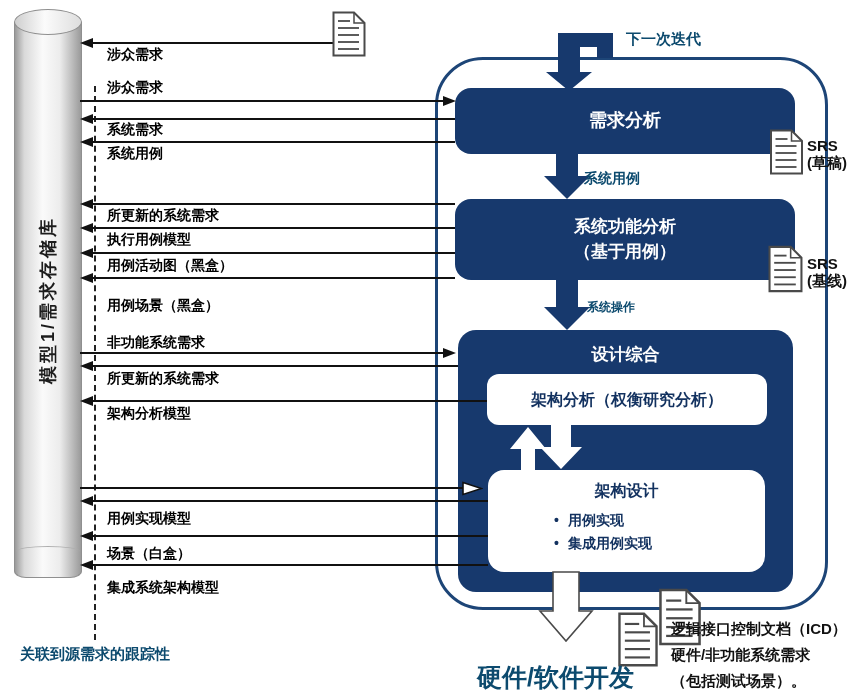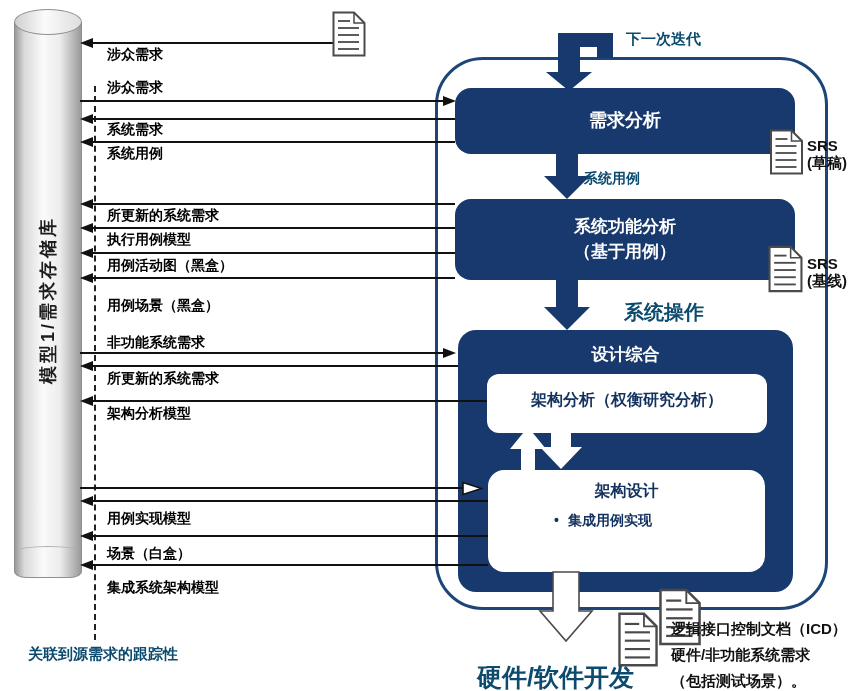--- a/index.html
+++ b/index.html
@@ -27,35 +27,35 @@
 
   
   .frame { position:absolute; left:435px; top:57px; width:393px; height:553px;
            border:3px solid #1d4577; border-radius:48px; background:#fff; box-sizing:border-box; z-index:3; }
   .step  { position:absolute; background:#17396d; color:#fff; font-weight:bold;
            text-align:center; box-sizing:border-box; z-index:4; }
   #step1 { left:455px; top:88px;  width:340px; height:66px; border-radius:16px; font-size:18px; line-height:64px; }
   #step2 { left:455px; top:199px; width:340px; height:81px; border-radius:16px; font-size:17px; padding-top:15px; line-height:25px; }
   #step3 { left:458px; top:330px; width:335px; height:262px; border-radius:18px; font-size:17px; padding-top:13px; }
   .inner { position:absolute; background:#fff; color:#12315f; font-weight:bold; z-index:5; box-sizing:border-box; }
-  #inner1 { left:487px; top:374px; width:280px; height:59px; border-radius:12px; font-size:16px; line-height:51px; text-align:center; }
+  #inner1 { left:487px; top:374px; width:280px; height:51px; border-radius:12px; font-size:16px; line-height:51px; text-align:center; }
   #inner2 { left:488px; top:470px; width:277px; height:102px; border-radius:16px; font-size:16px; text-align:center; padding-top:11px; }
   #inner2 .bullets { margin-top:7px; text-align:left; padding-left:66px; font-size:14px; line-height:23px; }
   .bullet::before { content:"•"; margin-right:9px; }
 
   
   .lbl { position:absolute; font-weight:bold; white-space:nowrap; z-index:8; color:#0c4a6e; }
   #next-iter   { left:626px; top:30px;  font-size:15px; }
   #flow-lbl-1  { left:584px; top:170px; font-size:14px; }
-  #flow-lbl-2  { left:587px; top:299px; font-size:20px;margin-left:37px; }
+  #flow-lbl-2  { left:587px; top:299px; font-size:12px; }
   .srs { position:absolute; left:807px; font-size:15px; line-height:17px; font-weight:bold; z-index:8; }
   #srs1 { top:137px; }  #srs2 { top:255px; }
   #dev-label { left:477px; top:661px; font-size:25px; }
   #deliverables { left:671px; top:616px; font-size:15px; line-height:26px; z-index:8; position:absolute; font-weight:bold; }
-  #trace-note { left:28px; top:645px; font-size:15px; }
+  #trace-note { left:20px; top:645px; font-size:15px; }
 
   
   #connectors { position:absolute; left:0; top:0; width:855px; height:691px; z-index:7; pointer-events:none; }
   .cline { position:absolute; height:0; border-top:2px solid #111; }
   .chead { position:absolute; width:0; height:0; border-top:5px solid transparent; border-bottom:5px solid transparent; }
   .chead.left  { border-right:13px solid #111; }
   .chead.right { border-left:13px solid #111; }
   .clabel { position:absolute; font-weight:bold; font-size:14px; white-space:nowrap; color:#000; }
   .hollow-head { position:absolute; }
 
@@ -82,20 +82,21 @@
   <div class="step" id="step1">需求分析</div>
   <div class="step" id="step2">
     <span style="display:block">系统功能分析</span>
     <span style="display:block">（基于用例）</span>
   </div>
   <div class="step" id="step3">设计综合</div>
   <div class="inner" id="inner1">架构分析（权衡研究分析）</div>
   <div class="inner" id="inner2">
     <span style="display:block">架构设计</span>
     <div class="bullets">
+      <div class="bullet">用例实现</div>
       <div class="bullet">集成用例实现</div>
     </div>
   </div>
 
   <svg id="overlay" width="855" height="691" viewBox="0 0 855 691">
 
     <polygon fill="#17396d" points="558,33 613,33 613,58 597,58 597,47 580,47 580,72 592,72 569,91 546,72 558,72"></polygon>
 
     <polygon fill="#17396d" points="556,153 578,153 578,176 590,176 567,199 544,176 556,176"></polygon>
 

